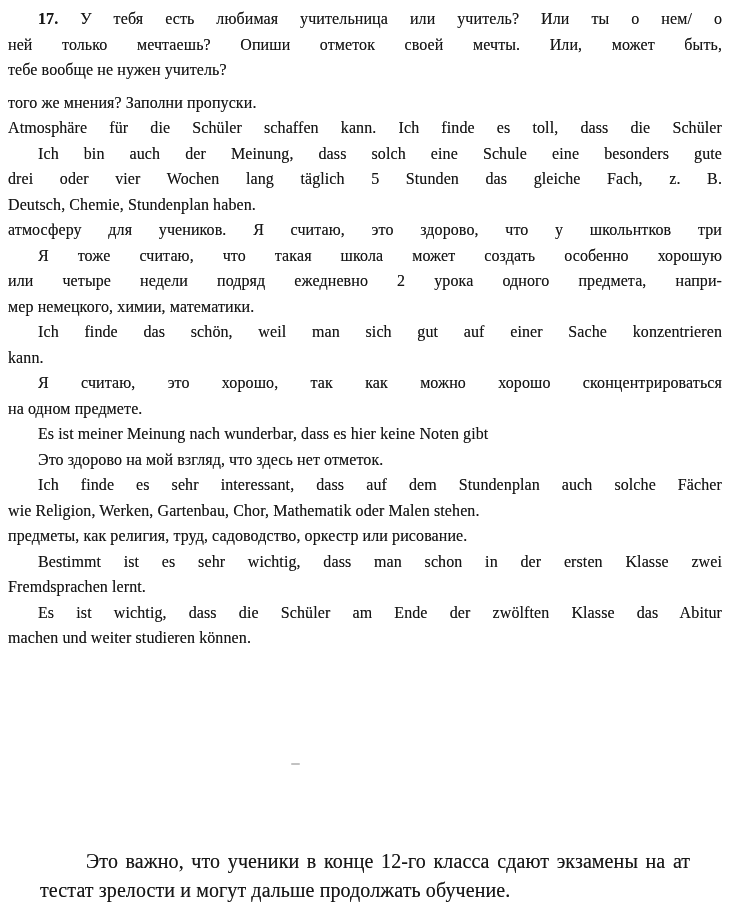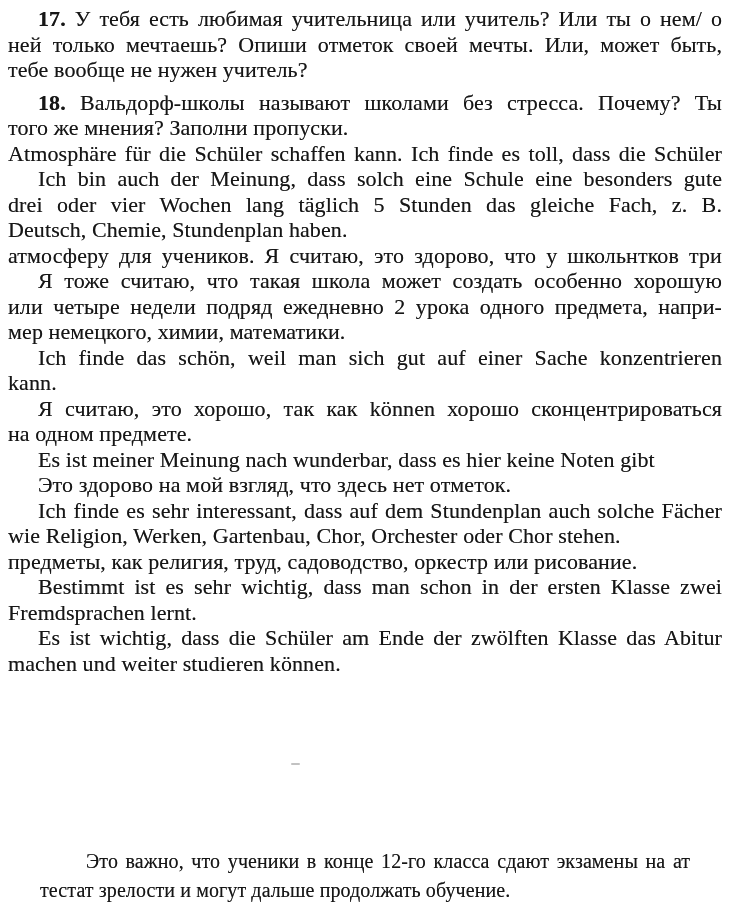--- a/index.html
+++ b/index.html
@@ -16,21 +16,21 @@
     background: #ffffff;
   }
   .textcol {
     position: absolute; left: 8px; top: 6px; width: 714px;
     text-shadow: 0 0 0.55px rgba(25,25,25,0.55);
   }
   p.para { margin: 0; padding: 0; }
   p.para.gap { margin-top: 7px; }
   .ln {
     display: block;
-    font-size: 22px;
+    font-size: 16px;
     line-height: 25.5px;
     text-align: justify;
     letter-spacing: 0.1px;
   }
   .ln.j { text-align-last: justify; }
   .ln.ind { text-indent: 30px; }
   b.num { font-weight: bold; }
   .bottom {
     position: absolute; left: 40px; top: 847px; width: 790px;
     text-shadow: 0 0 0.55px rgba(25,25,25,0.55);
@@ -55,21 +55,20 @@
 
   <div class="textcol">
 
     <p class="para">
       <span class="ln j ind"><b class="num">17.</b> <span>У тебя есть любимая учительница или учитель? Или ты о нем/ о</span></span>
       <span class="ln j">ней только мечтаешь? Опиши отметок своей мечты. Или, может быть,</span>
       <span class="ln">тебе вообще не нужен учитель?</span>
     </p>
 
     <p class="para gap">
-      <span class="ln j ind"><b class="num">18.</b> <span>Вальдорф-школы называют школами без стресса. Почему? Ты</span></span>
       <span class="ln">того же мнения? Заполни пропуски.</span>
     </p>
 
     <p class="para" lang="de">
       <span class="ln j">Atmosphäre für die Schüler schaffen kann. Ich finde es toll, dass die Schüler</span>
       <span class="ln j ind">Ich bin auch der Meinung, dass solch eine Schule eine besonders gute</span>
       <span class="ln j">drei oder vier Wochen lang täglich 5 Stunden das gleiche Fach, z. B.</span>
       <span class="ln">Deutsch, Chemie, Stundenplan haben.</span>
     </p>
 
@@ -79,35 +78,35 @@
       <span class="ln j">или четыре недели подряд ежедневно 2 урока одного предмета, напри-</span>
       <span class="ln">мер немецкого, химии, математики.</span>
     </p>
 
     <p class="para" lang="de">
       <span class="ln j ind">Ich finde das schön, weil man sich gut auf einer Sache konzentrieren</span>
       <span class="ln">kann.</span>
     </p>
 
     <p class="para">
-      <span class="ln j ind">Я считаю, это хорошо, так как können хорошо сконцентрироваться</span>
+      <span class="ln j ind">Я считаю, это хорошо, так как можно хорошо сконцентрироваться</span>
       <span class="ln">на одном предмете.</span>
     </p>
 
     <p class="para" lang="de">
       <span class="ln ind">Es ist meiner Meinung nach wunderbar, dass es hier keine Noten gibt</span>
     </p>
 
     <p class="para">
       <span class="ln ind">Это здорово на мой взгляд, что здесь нет отметок.</span>
     </p>
 
     <p class="para" lang="de">
       <span class="ln j ind">Ich finde es sehr interessant, dass auf dem Stundenplan auch solche Fächer</span>
-      <span class="ln">wie Religion, Werken, Gartenbau, Chor, Orchester oder Chor stehen.</span>
+      <span class="ln">wie Religion, Werken, Gartenbau, Chor, Mathematik oder Malen stehen.</span>
     </p>
 
     <p class="para">
       <span class="ln">предметы, как религия, труд, садоводство, оркестр или рисование.</span>
     </p>
 
     <p class="para" lang="de">
       <span class="ln j ind">Bestimmt ist es sehr wichtig, dass man schon in der ersten Klasse zwei</span>
       <span class="ln">Fremdsprachen lernt.</span>
     </p>

